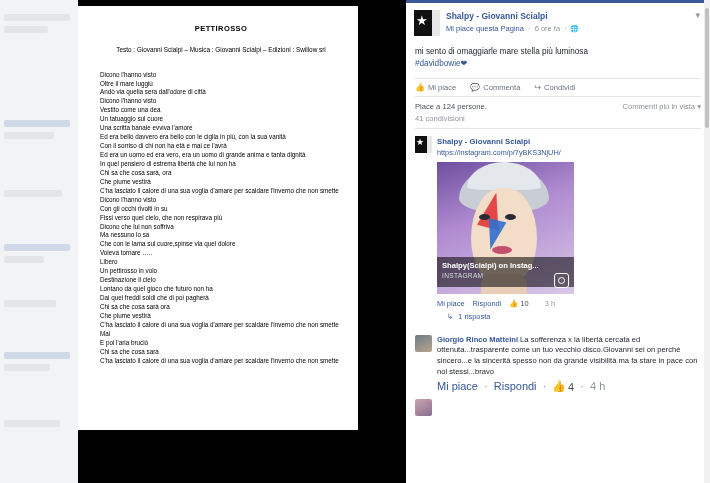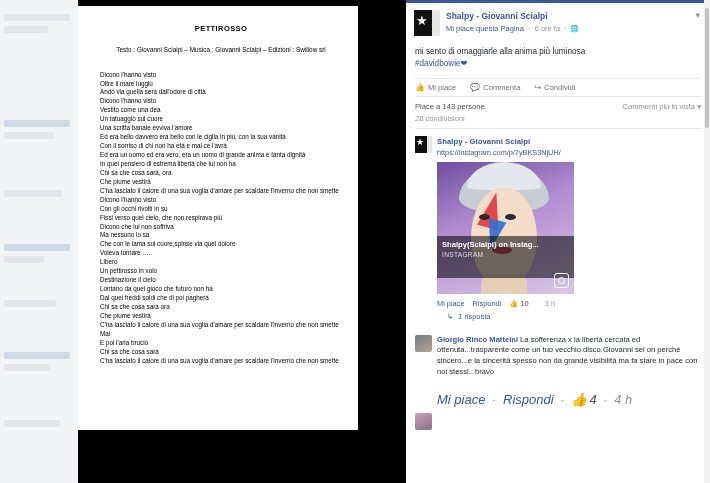--- a/index.html
+++ b/index.html
@@ -286,23 +286,23 @@
   }
   .media .neck {
     position: absolute;
     left: 44px; top: 112px;
     width: 46px; height: 22px;
     background: #e8cdb6;
     border-radius: 10px 10px 0 0;
   }
   .media-overlay {
     position: absolute;
-    left: 0; right: 0; bottom: 16px;
+    left: 0; right: 0; bottom: 7px;
     background: rgba(0,0,0,0.55);
-    padding: 4px 5px 20px 5px;
+    padding: 4px 5px 8px 5px;
     color: #fff;
   }
   .media-title {
     font-size: 7.6px;
     font-weight: bold;
     line-height: 10px;
     white-space: nowrap;
     overflow: hidden;
     text-overflow: ellipsis;
     max-width: 100px;
@@ -367,24 +367,23 @@
   }
   .cmt-avatar.a1 { background: linear-gradient(150deg,#6c7a8b,#b9a58c); }
   .cmt-avatar.a2 { background: linear-gradient(150deg,#caa3b0,#8a6f8e); }
   .cmt-body { flex: 1 1 auto; min-width: 0; }
   .cmt-text {
     font-size: 7.6px;
     line-height: 1.4;
   }
   .cmt-text .name { color: #365899; font-weight: bold; }
   .cmt-meta {
-    font-size: 13px;
+    font-size: 11px;
     color: #365899;
-    margin-top: 15px;
-    font-style: italic;
+    margin-top: 3px;
   }
   .cmt-meta .sep { color: #90949c; margin: 0 3px; }
   .cmt-meta .time { color: #90949c; }
   .cmt-meta .lk { color: #4b4f56; display: inline-flex; align-items: center; }
   .cmt-meta .lk .ic { color: #4080ff; margin-right: 2px; }
 
   .composer {
     display: flex;
     align-items: center;
     margin: 4px 9px 8px 9px;
@@ -508,47 +507,47 @@
           <span class="dot">·</span>
           <span>6 ore fa</span>
           <span class="dot">·</span>
           <span class="globe-icon">🌐</span>
         </div>
       </div>
       <div class="chevron-btn">▾</div>
     </div>
 
     <div class="post-text">
-      <div>mi sento di omaggiarle alla anima più luminosa</div>
+      <div>mi sento di omaggiarle mare stella più luminosa</div>
       <div class="hashtag">#davidbowie❤</div>
     </div>
 
     <div class="action-row">
       <div class="act">
         <span class="ic">👍</span>
         <span>Mi piace</span>
       </div>
       <div class="act">
         <span class="ic">💬</span>
         <span>Commenta</span>
       </div>
       <div class="act">
         <span class="ic">↪</span>
         <span>Condividi</span>
       </div>
     </div>
 
     <div class="stats-row">
-      <span>Piace a 143 persone.</span>
+      <span>Piace a 124 persone.</span>
       <span class="right">
         <span>Commenti più in vista</span>
         <span>▾</span>
       </span>
     </div>
-    <div class="shares">28 condivisioni</div>
+    <div class="shares">41 condivisioni</div>
 
     <div class="shared">
       <div class="shared-avatar">
         <span class="star">★</span>
         <span class="bar"></span>
       </div>
       <div class="shared-body">
         <div class="shared-name">Shalpy - Giovanni Scialpi</div>
         <div class="shared-url">https://instagram.com/p/7yBKS3NjUH/</div>
 

